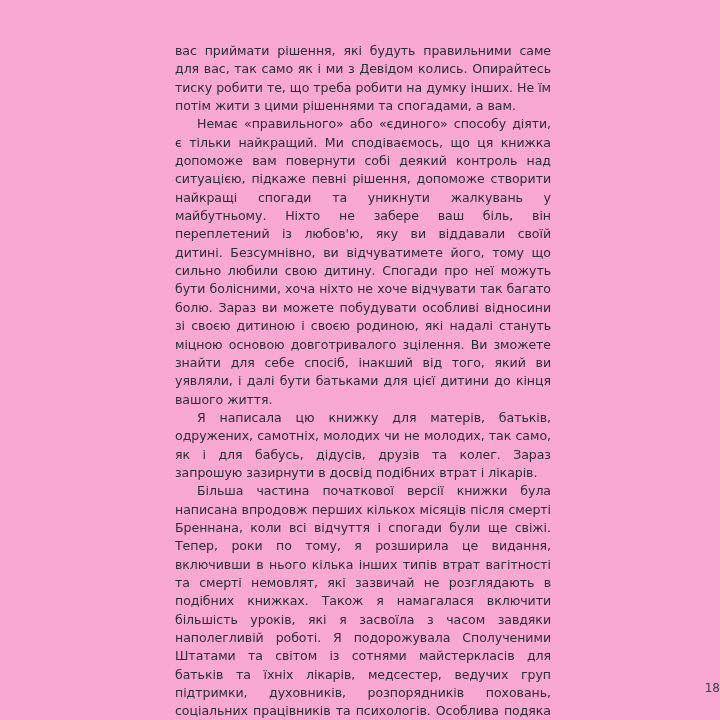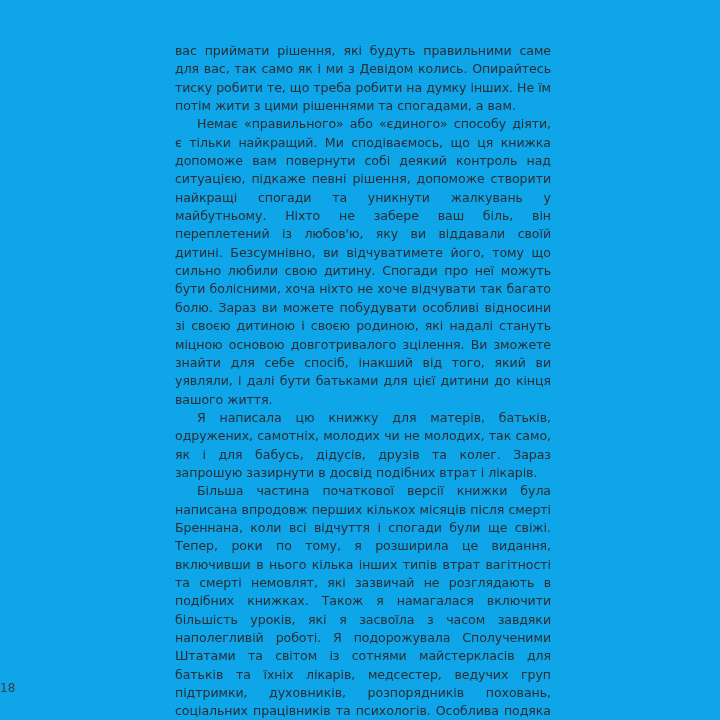--- a/index.html
+++ b/index.html
@@ -12,21 +12,21 @@
     height: 720px;
     background: #ffffff;
     font-family: "DejaVu Sans", sans-serif;
     overflow: hidden;
   }
 
   .page {
     position: relative;
     width: 720px;
     height: 720px;
-    background: #0ea5e9;
+    background: #f9a8d4;
     box-sizing: border-box;
   }
 
   .text-block {
     position: absolute;
     left: 175px;
     top: 42px;
     width: 376px;
     text-align: justify;
     text-justify: inter-word;
@@ -46,21 +46,21 @@
 
   .para.first {
     text-indent: 0;
   }
 
   .page-number {
     position: absolute;
     left: 0;
     top: 681px;
     width: 720px;
-    text-align: left;
+    text-align: right;
     font-size: 12px;
     color: #3a3f47;
     font-family: "DejaVu Sans", sans-serif;
   }
 </style>
 </head>
 <body>
 
 <div class="page">
 

